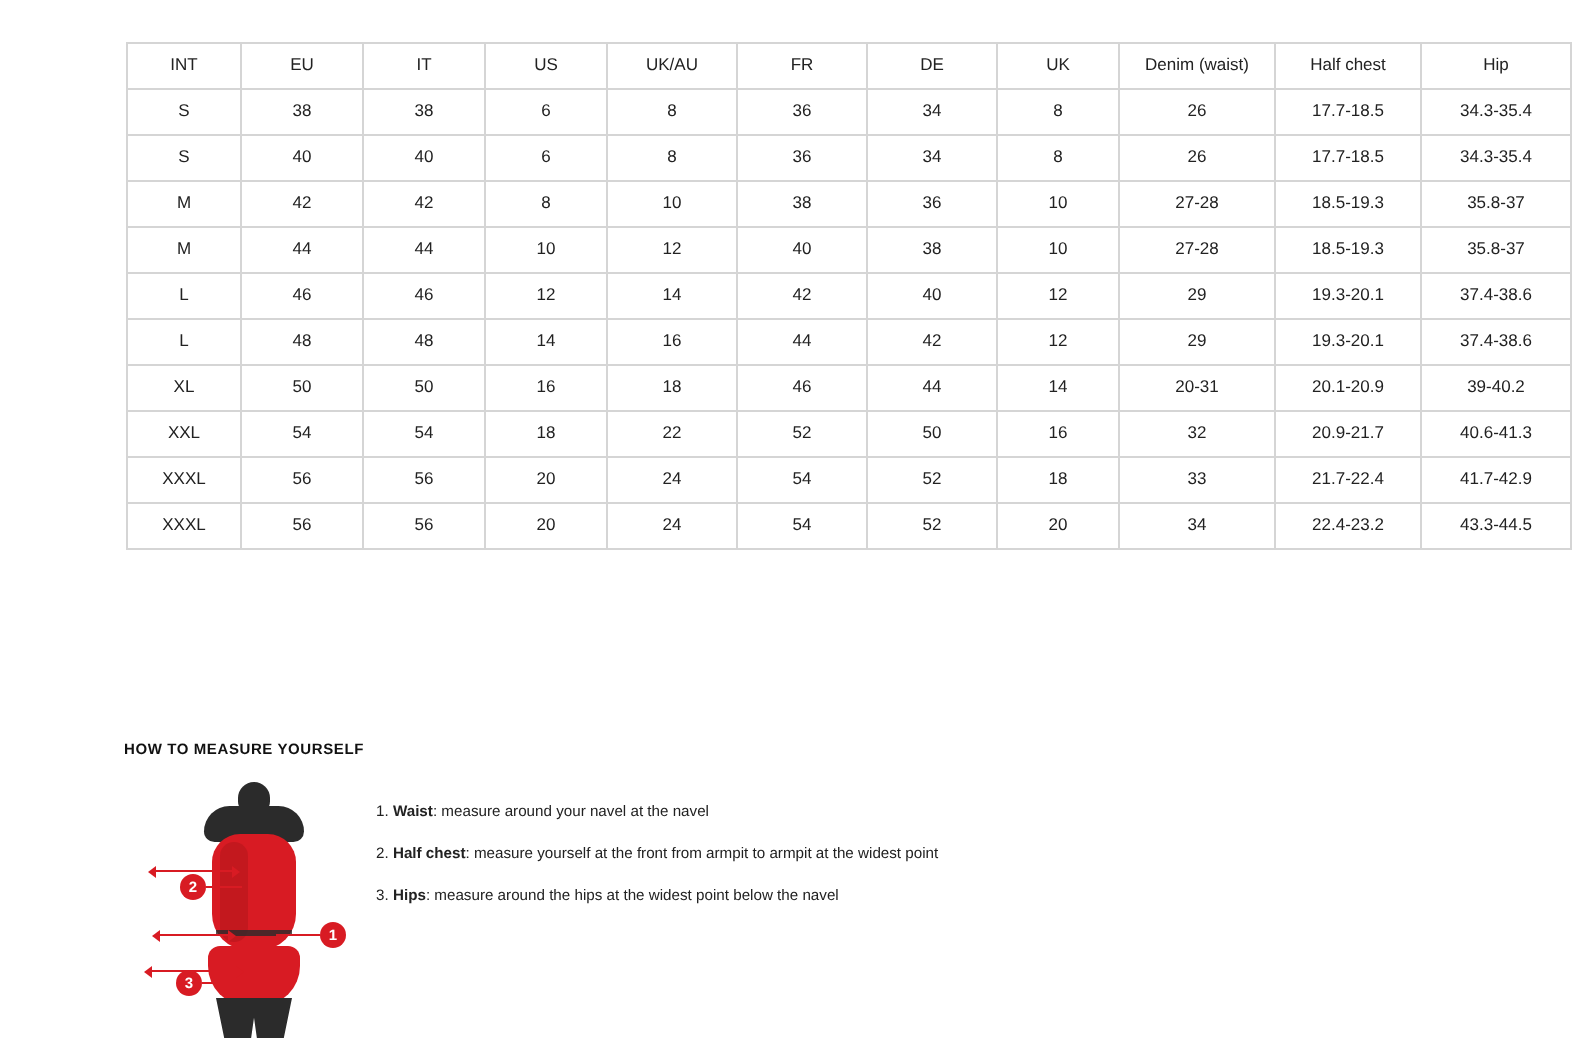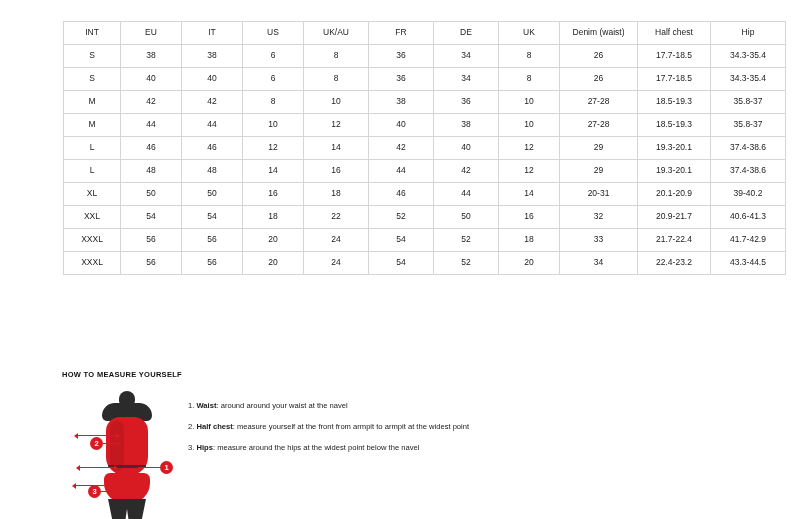--- a/index.html
+++ b/index.html
@@ -421,21 +421,21 @@
         <div class="marker-line ml-3"></div>
 
         <div class="marker marker-1">1</div>
         <div class="marker marker-2">2</div>
         <div class="marker marker-3">3</div>
       </div>
 
       <div class="steps-col">
         <div class="step">
           <span>1.</span>
-          <b>Waist</b><span>: around around your waist at the navel</span>
+          <b>Waist</b><span>: measure around your navel at the navel</span>
         </div>
         <div class="step">
           <span>2.</span>
           <b>Half chest</b><span>: measure yourself at the front from armpit to armpit at the widest point</span>
         </div>
         <div class="step">
           <span>3.</span>
           <b>Hips</b><span>: measure around the hips at the widest point below the navel</span>
         </div>
       </div>

